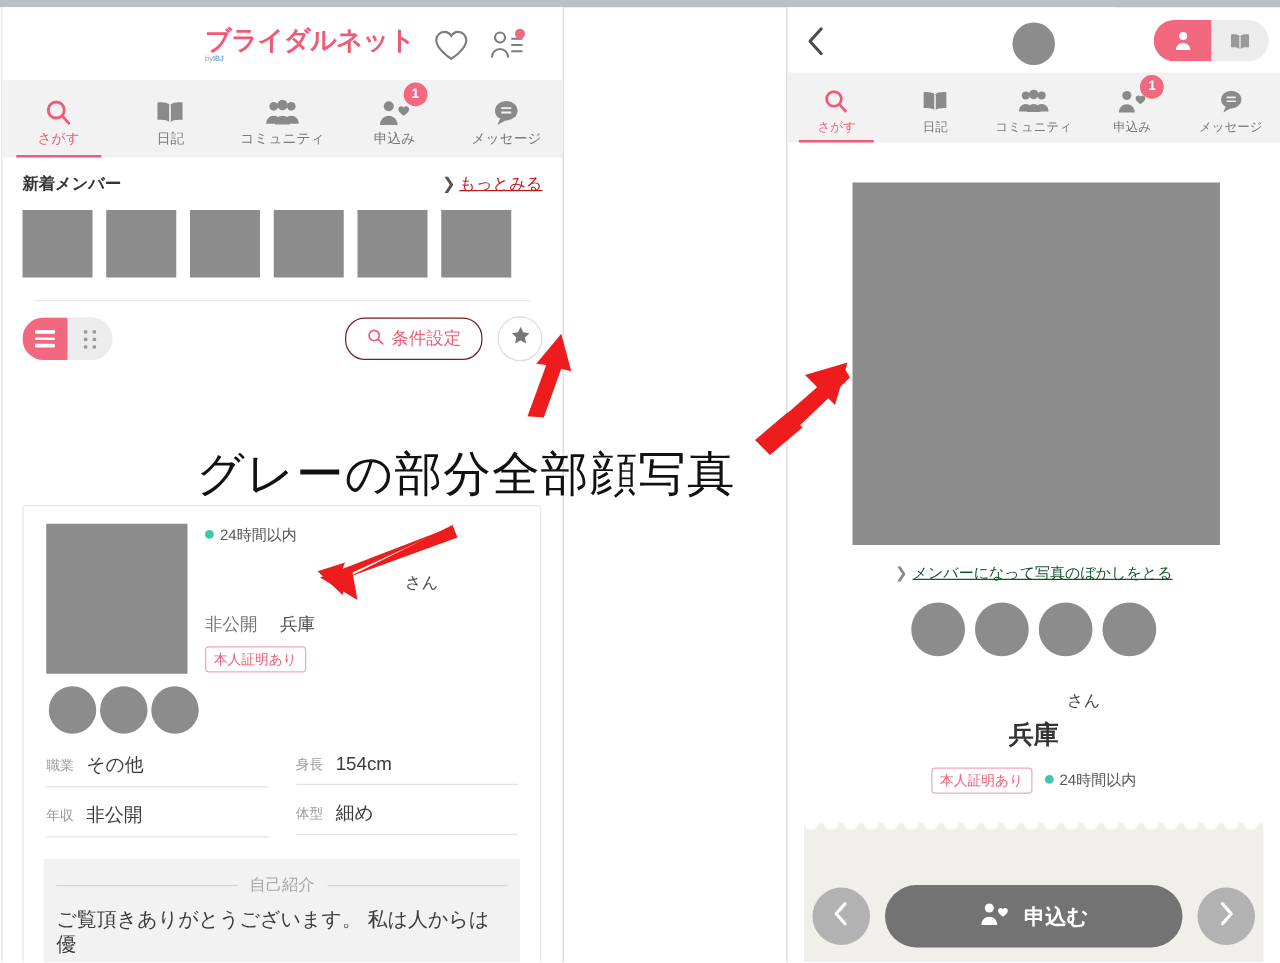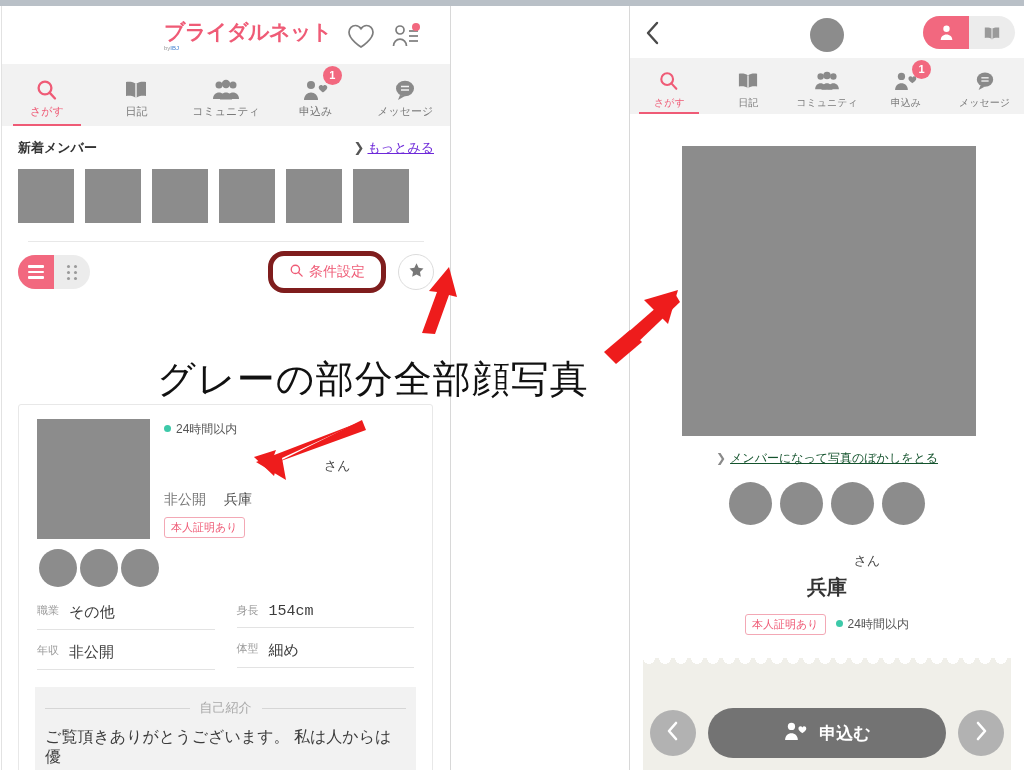--- a/index.html
+++ b/index.html
@@ -31,35 +31,35 @@
   .nav-item .nicon{height:26px;display:flex;align-items:center;justify-content:center;}
   .nav-label{font-size:11px;color:#7a7a7a;line-height:13px;white-space:nowrap;}
   .nav-item.active .nav-label{color:#ef5b76;}
   .nav-underline{position:absolute;bottom:0;left:12%;width:76%;height:2.5px;background:#ef5b76;}
   .badge{position:absolute;top:2px;left:58%;background:#f2687f;color:#fff;border-radius:50%;
     width:19px;height:19px;font-size:11px;line-height:19px;text-align:center;font-weight:bold;}
 
   .newmembers{position:relative;padding:12px 16px 0 16px;}
   .nm-row{display:flex;justify-content:space-between;align-items:baseline;}
   .nm-title{font-size:13px;font-weight:bold;color:#333;}
-  .nm-more{font-size:13px;color:#6d28d9;text-decoration:underline;}
+  .nm-more{font-size:13px;color:#b91c1c;text-decoration:underline;}
   .nm-chevron{color:#555;text-decoration:none;margin-right:3px;font-size:13px;}
   .thumbs{display:flex;gap:11px;margin-top:12px;}
   .thumb{width:56px;height:54px;background:#8c8c8c;}
   .lp-divider{margin:18px 10px 0 10px;height:1px;background:#e8e8e8;}
 
   .filterbar{position:relative;height:60px;display:flex;align-items:center;padding:0 16px;}
   .viewtoggle{width:72px;height:34px;border-radius:17px;background:#ececec;display:flex;overflow:hidden;}
   .vt-a{width:50%;background:#f2687f;display:flex;align-items:center;justify-content:center;}
   .vt-b{width:50%;display:flex;align-items:center;justify-content:center;}
   .burger i{display:block;width:16px;height:2.5px;background:#fff;margin:3px 0;border-radius:1px;}
   .dots{display:grid;grid-template-columns:repeat(2,4px);gap:3px;}
   .dots b{width:3px;height:3px;border-radius:50%;background:#9a9a9a;display:block;}
   .spacer{flex:1;}
-  .cond-btn{height:32px;border:5px solid #7f1d1d;border-radius:16px;display:flex;align-items:center;
+  .cond-btn{height:32px;border:1px solid #7f1d1d;border-radius:16px;display:flex;align-items:center;
     gap:5px;padding:0 16px;color:#ef5b76;font-size:14px;background:#fff;}
   .star-btn{width:34px;height:34px;border-radius:50%;border:1px solid #dcdcdc;background:#fff;
     display:flex;align-items:center;justify-content:center;margin-left:12px;}
 
   .card{position:absolute;left:16px;top:398px;width:415px;height:372px;
     background:#fff;border:1px solid #e8e8e8;border-radius:3px;box-sizing:border-box;}
   .card-top{display:flex;padding:14px 0 0 18px;}
   .bigphoto{width:113px;height:120px;background:#8c8c8c;flex:none;}
   .card-info{margin-left:14px;position:relative;width:260px;}
   .onlinedot{width:7px;height:7px;border-radius:50%;background:#3dc9a9;display:inline-block;
@@ -67,22 +67,22 @@
   .online-txt{font-size:12px;color:#555;}
   .san{font-size:13px;color:#444;position:absolute;left:160px;top:38px;}
   .meta-line{position:absolute;left:0;top:72px;font-size:14px;color:#777;}
   .meta-line .b{color:#4a4a4a;margin-left:18px;}
   .verify{position:absolute;left:0;top:98px;border:1px solid #f3a8b5;color:#ef5b76;
     font-size:11px;padding:2px 6px;border-radius:3px;background:#fff;}
   .circles{display:flex;gap:3px;margin:10px 0 0 20px;}
   .circ{width:38px;height:38px;border-radius:50%;background:#8c8c8c;}
   .specs{display:flex;margin:16px 18px 0 18px;gap:22px;}
   .spec-col{flex:1;}
-  .spec-row{display:flex;align-items:flex-start;gap:10px;padding-bottom:7px;border-bottom:1px solid #e3e3e3;
-    margin-bottom:13px;font-family:Liberation Mono, monospace;}
+  .spec-row{display:flex;align-items:center;gap:10px;padding-bottom:7px;border-bottom:1px solid #e3e3e3;
+    margin-bottom:13px;}
   .spec-k{font-size:11px;color:#9b9b9b;white-space:nowrap;}
   .spec-v{font-size:15px;color:#3c3c3c;}
   .intro{margin:4px 16px 0 16px;background:#f2f2f2;padding:12px 10px 10px 10px;}
   .intro-h{display:flex;align-items:center;gap:10px;color:#a8a8a8;font-size:13px;justify-content:center;}
   .intro-h .ln{flex:1;height:1px;background:#d6d6d6;}
   .intro-txt{font-size:16px;color:#3c3c3c;margin-top:10px;line-height:20px;}
 
   
   .right-panel{position:absolute;left:629px;top:0;width:394px;height:764px;background:#fff;
     border-left:1px solid #d8d8d8;overflow:hidden;}

